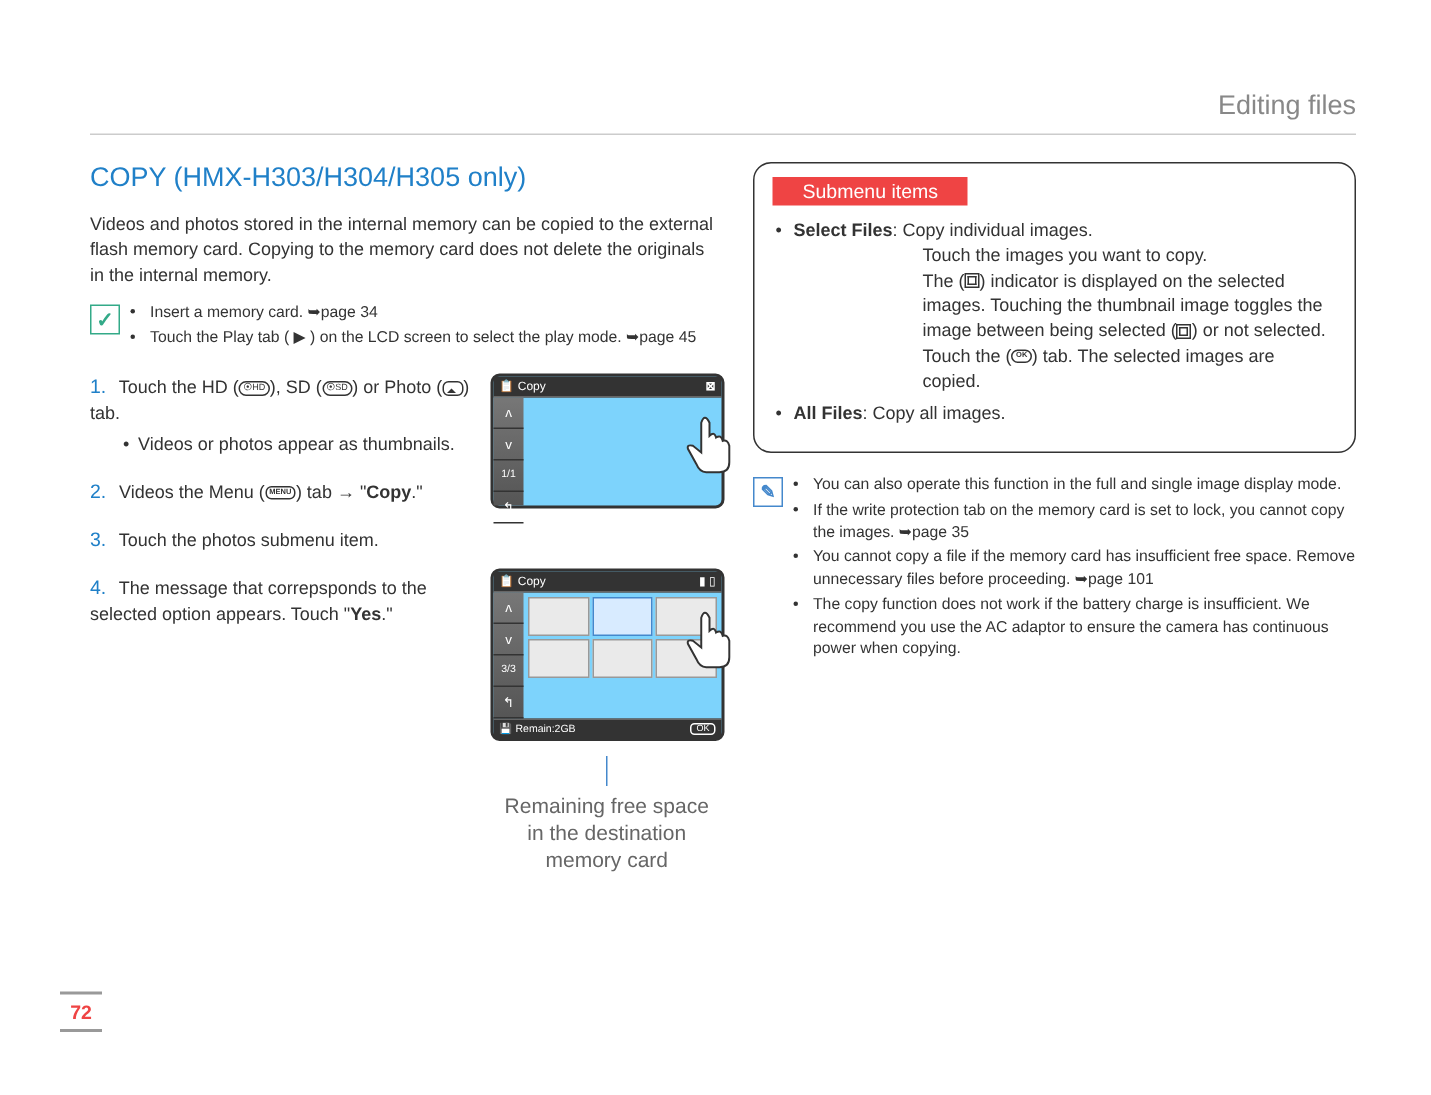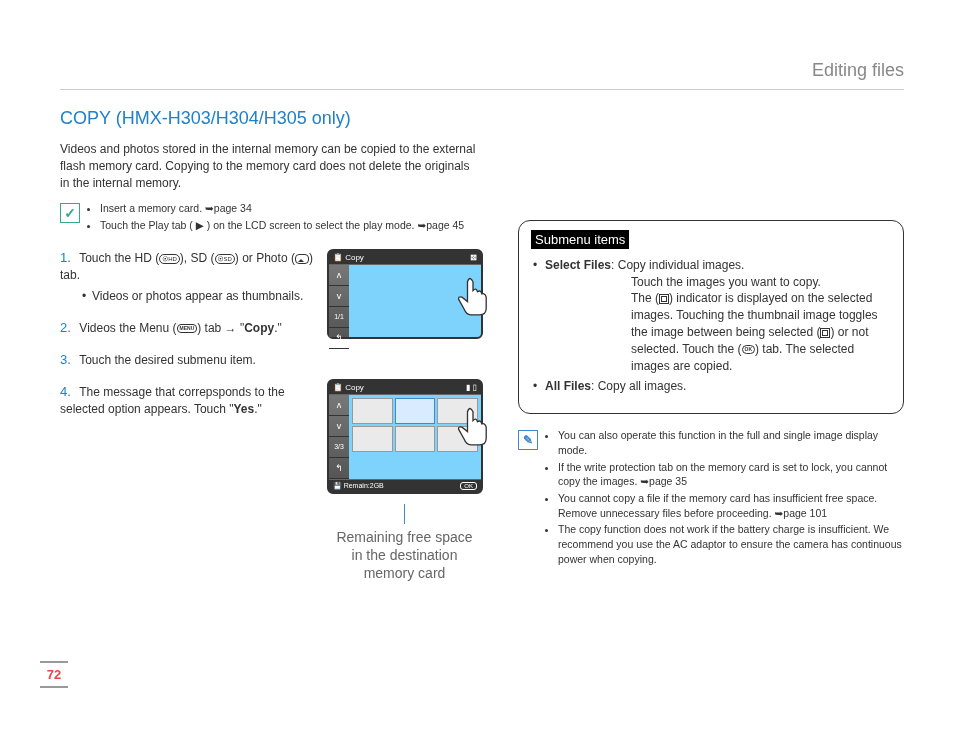--- a/index.html
+++ b/index.html
@@ -24,22 +24,21 @@
     text-align: right;
     color: #888;
     font-size: 18px;
     font-weight: normal;
     border-bottom: 1px solid #ccc;
     padding-bottom: 8px;
     margin-bottom: 18px;
   }
   .columns {
     display: flex;
-    gap: 36px;
-    align-items: flex-end;
+    gap: 20px;
   }
   .col-left {
     width: 440px;
   }
   .col-right {
     width: 440px;
   }
   .section-title {
     color: #2080c8;
     font-size: 18px;
@@ -319,23 +318,23 @@
 
   
   .rbox {
     border:1.5px solid #333;
     border-radius:12px;
     padding:12px 14px 14px 14px;
     margin-bottom:14px;
   }
   .rbox-title {
     display:inline-block;
-    background:#000000;
+    background:#ef4444;
     color:#fff;
-    padding:2px 4px;
+    padding:2px 20px;
     font-size:13px;
     margin:-4px 15px 8px -2px;
   }
   .rbox-item {
     font-size:12px;
     line-height:1.4;
     margin-bottom:4px;
     padding-left:12px;
     position:relative;
   }
@@ -389,21 +388,21 @@
           <div class="sub">Videos or photos appear as thumbnails.</div>
         </div>
 
         <div class="step">
           <span class="step-num">2.</span>
           <span>Videos the Menu (</span><span class="icon-menu">MENU</span><span>) tab → "</span><b>Copy</b><span>."</span>
         </div>
 
         <div class="step">
           <span class="step-num">3.</span>
-          <span>Touch the desired submenu item.</span>
+          <span>Touch the photos submenu item.</span>
         </div>
 
         <div class="step">
           <span class="step-num">4.</span>
           <span>The message that correpsponds to the selected option appears. Touch "</span><b>Yes</b><span>."</span>
         </div>
       </div>
 
       <div class="screens">
 

